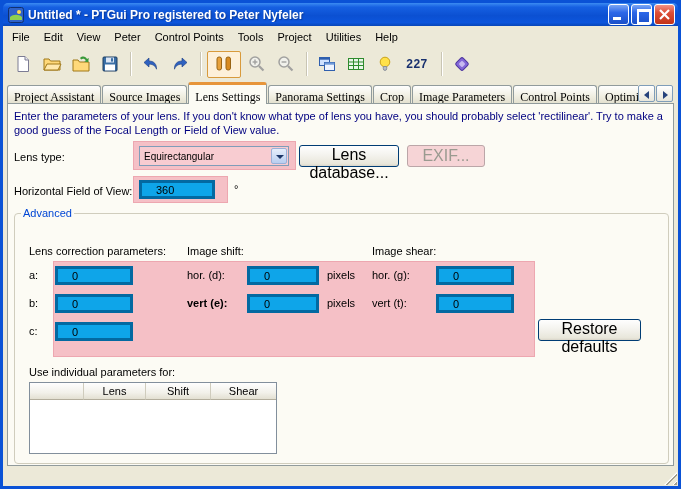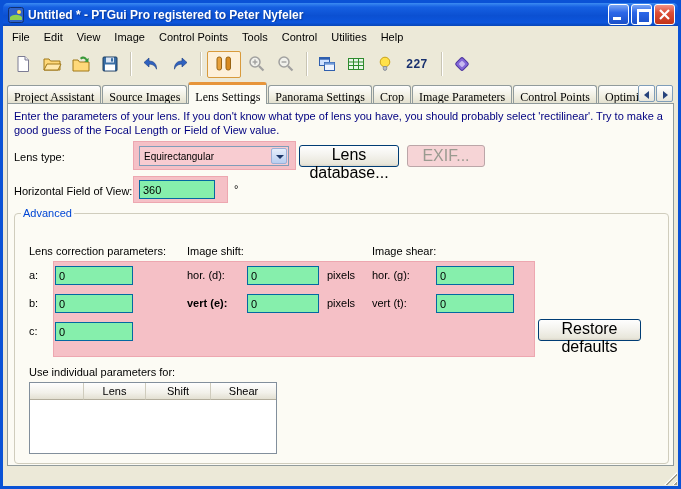--- a/index.html
+++ b/index.html
@@ -73,22 +73,22 @@
   .cb-btn .tri { position:absolute; left:4px; top:6px; width:0; height:0; border-left:4px solid transparent; border-right:4px solid transparent; border-top:4px solid #1c3668; }
   
   .xpbtn {
     position:absolute; font-size:16px; color:#000; text-align:center;
     border:1px solid #003c74; border-radius:3px;
     background:linear-gradient(180deg,#fefefe,#f4f3ee 45%,#e8e6da 90%,#d8d4c8);
   }
   .xpbtn.disabled { color:#9a9a90; background:#f6d4d6; border-color:#bba6a8; }
   
   .xpinput {
-    position:absolute; height:19px; border:1px solid #0369a1; background:#86efac;
-    font-family:"Liberation Sans",sans-serif; font-size:11px; padding:1px 3px; color:#000;
+    position:absolute; height:19px; border:3px solid #0369a1; background:#0ea5e9;
+    font-family:"Liberation Sans",sans-serif; font-size:11px; padding:1px 14px; color:#000;
   }
   
   fieldset.advanced {
     position:absolute; left:6px; top:103px; width:655px; height:257px;
     border:1px solid #d0cdbd; border-radius:4px;
   }
   fieldset.advanced legend { font-size:11px; color:#0046d5; margin-left:6px; padding:0 2px; }
   
   .param-table { position:absolute; left:14px; top:163px; width:248px; height:72px; border:1px solid #828f9c; background:#fff; }
   .pt-header { display:flex; height:17px; }
@@ -130,24 +130,24 @@
         </svg>
     </span>
   </div>
 
   <div class="winbody">
 
     <div class="menubar">
       <span class="menu-item">File</span>
       <span class="menu-item">Edit</span>
       <span class="menu-item">View</span>
-      <span class="menu-item">Image</span>
+      <span class="menu-item">Peter</span>
       <span class="menu-item">Control Points</span>
       <span class="menu-item">Tools</span>
-      <span class="menu-item">Control</span>
+      <span class="menu-item">Project</span>
       <span class="menu-item">Utilities</span>
       <span class="menu-item">Help</span>
     </div>
 
     <div class="toolbar">
       <span class="tool-btn">
         <svg width="20" height="20" viewBox="0 0 20 20">
             <path d="M5 2.5 h7 l3.5 3.5 V17.5 H5 Z" fill="#fff" stroke="#7c7c94"></path>
             <path d="M12 2.5 V6 h3.5" fill="#e8e8f2" stroke="#7c7c94"></path>
           </svg>

